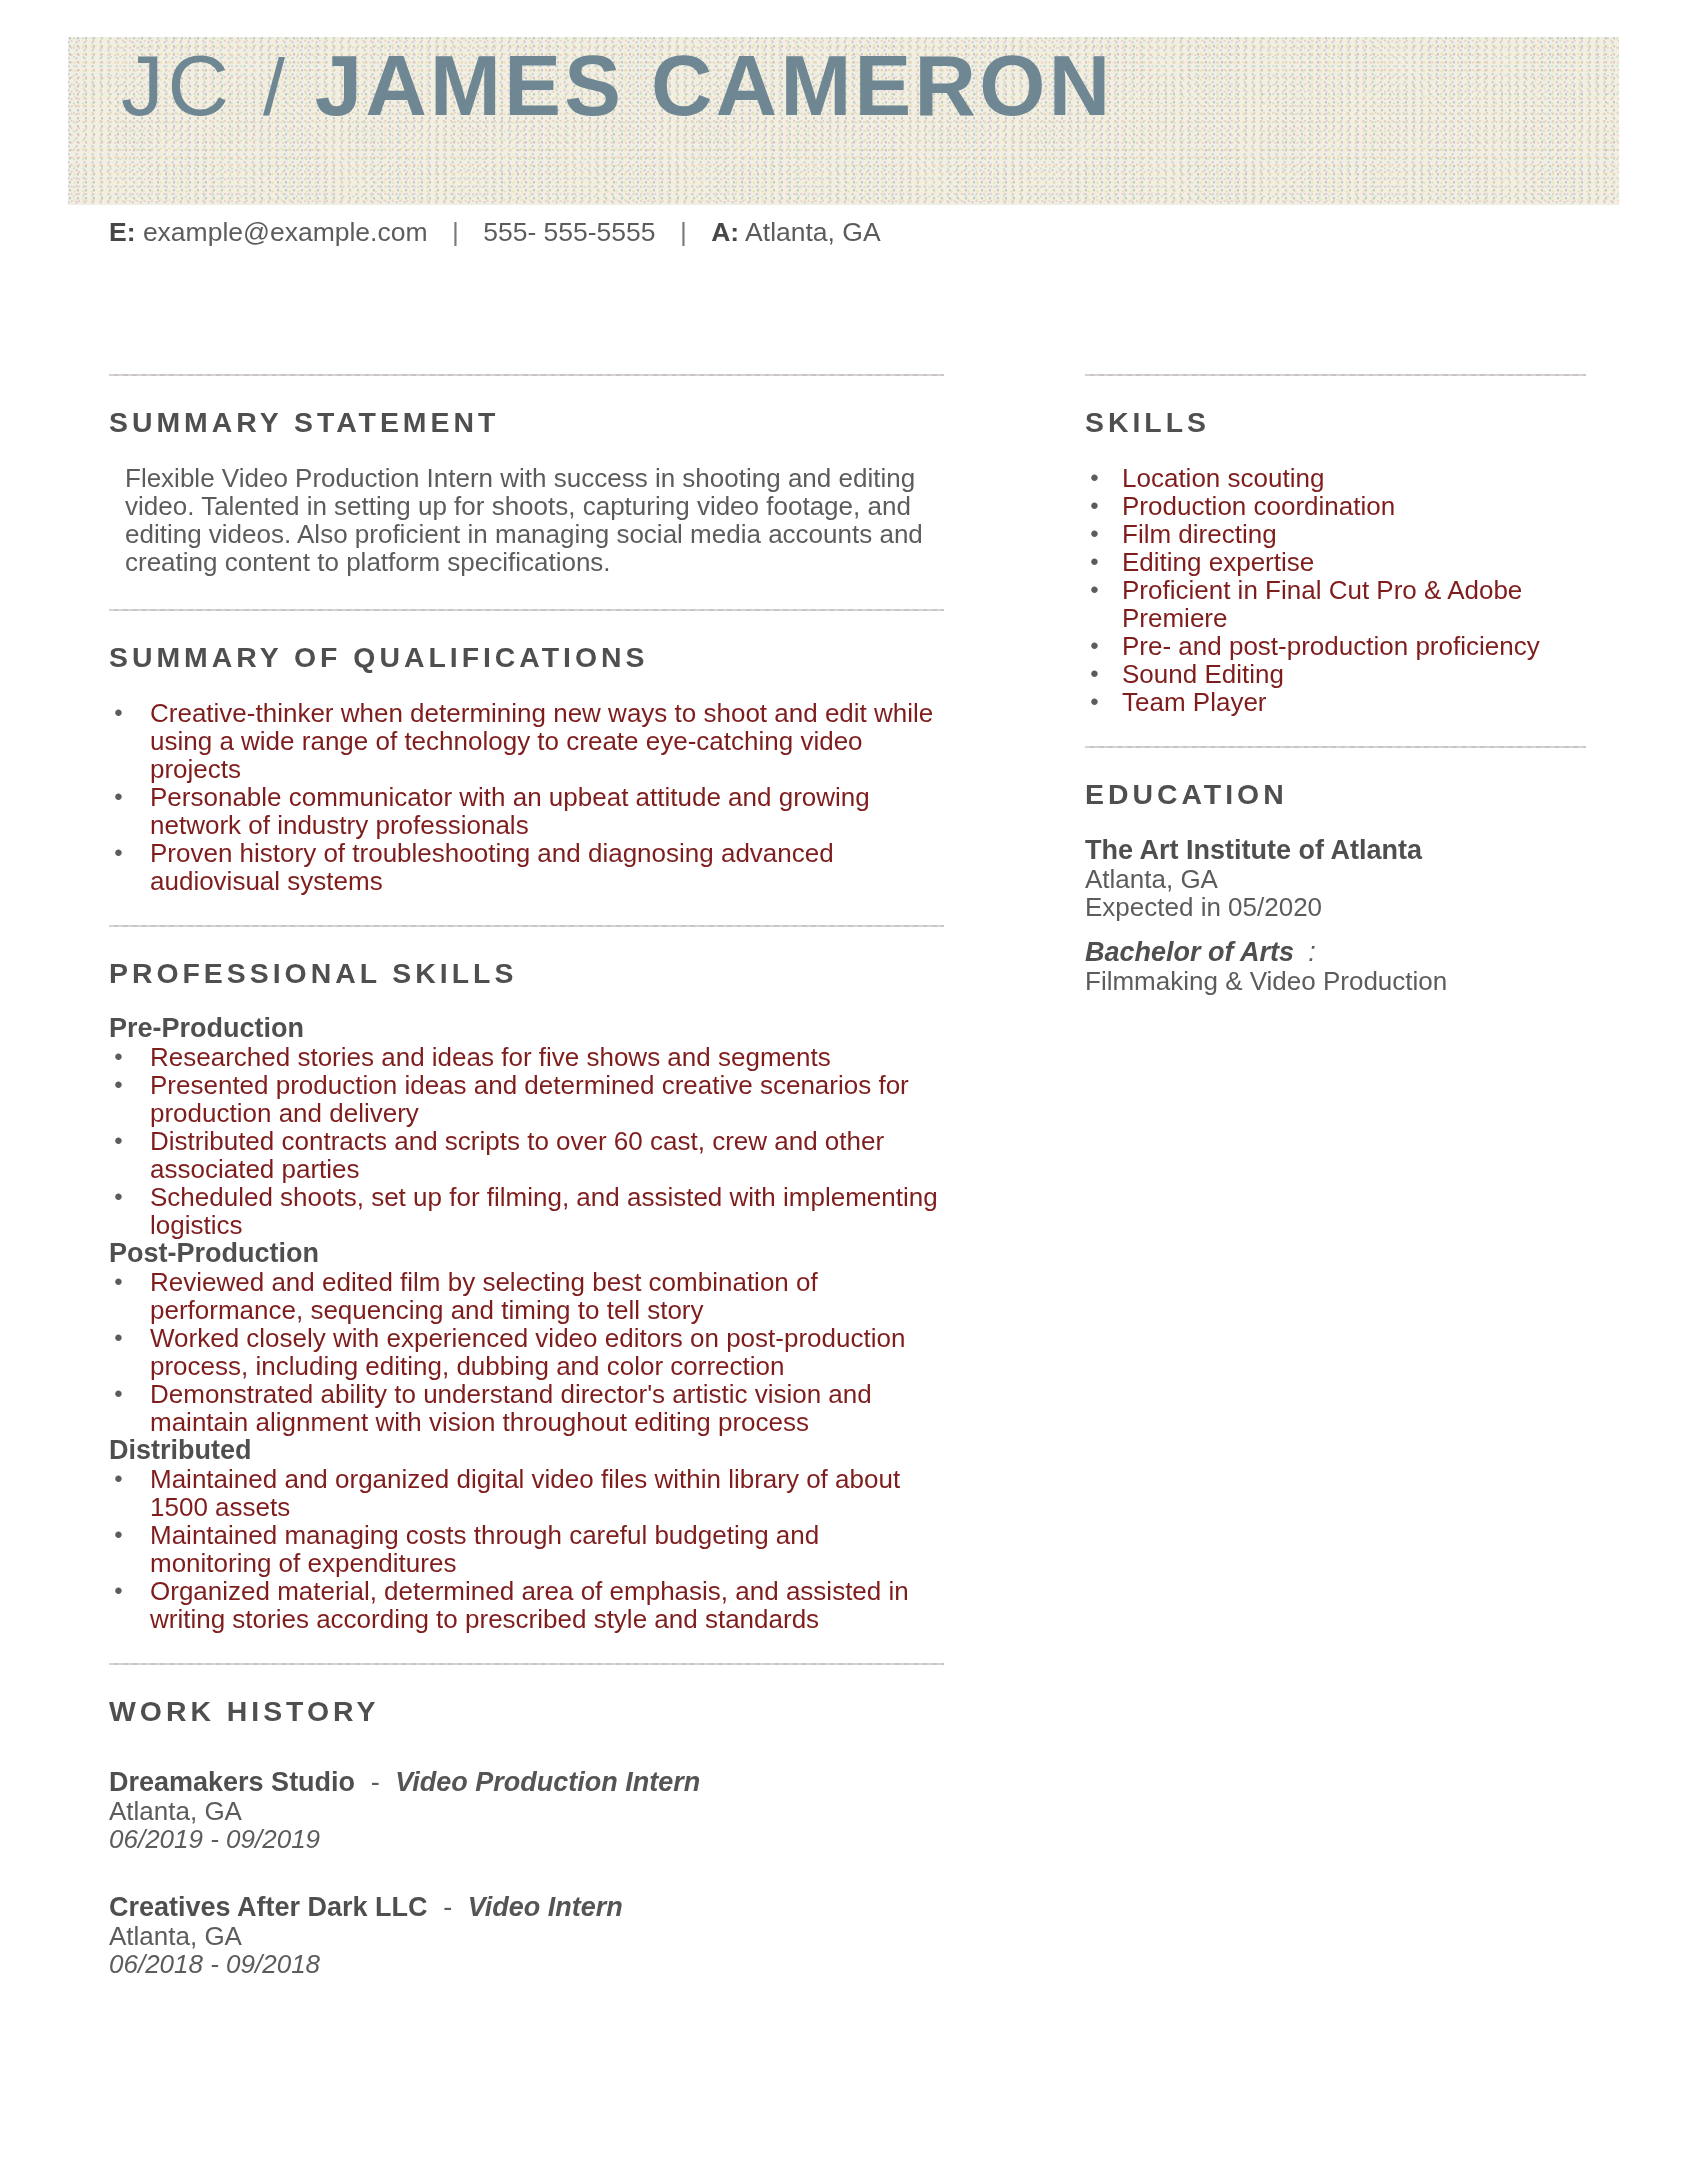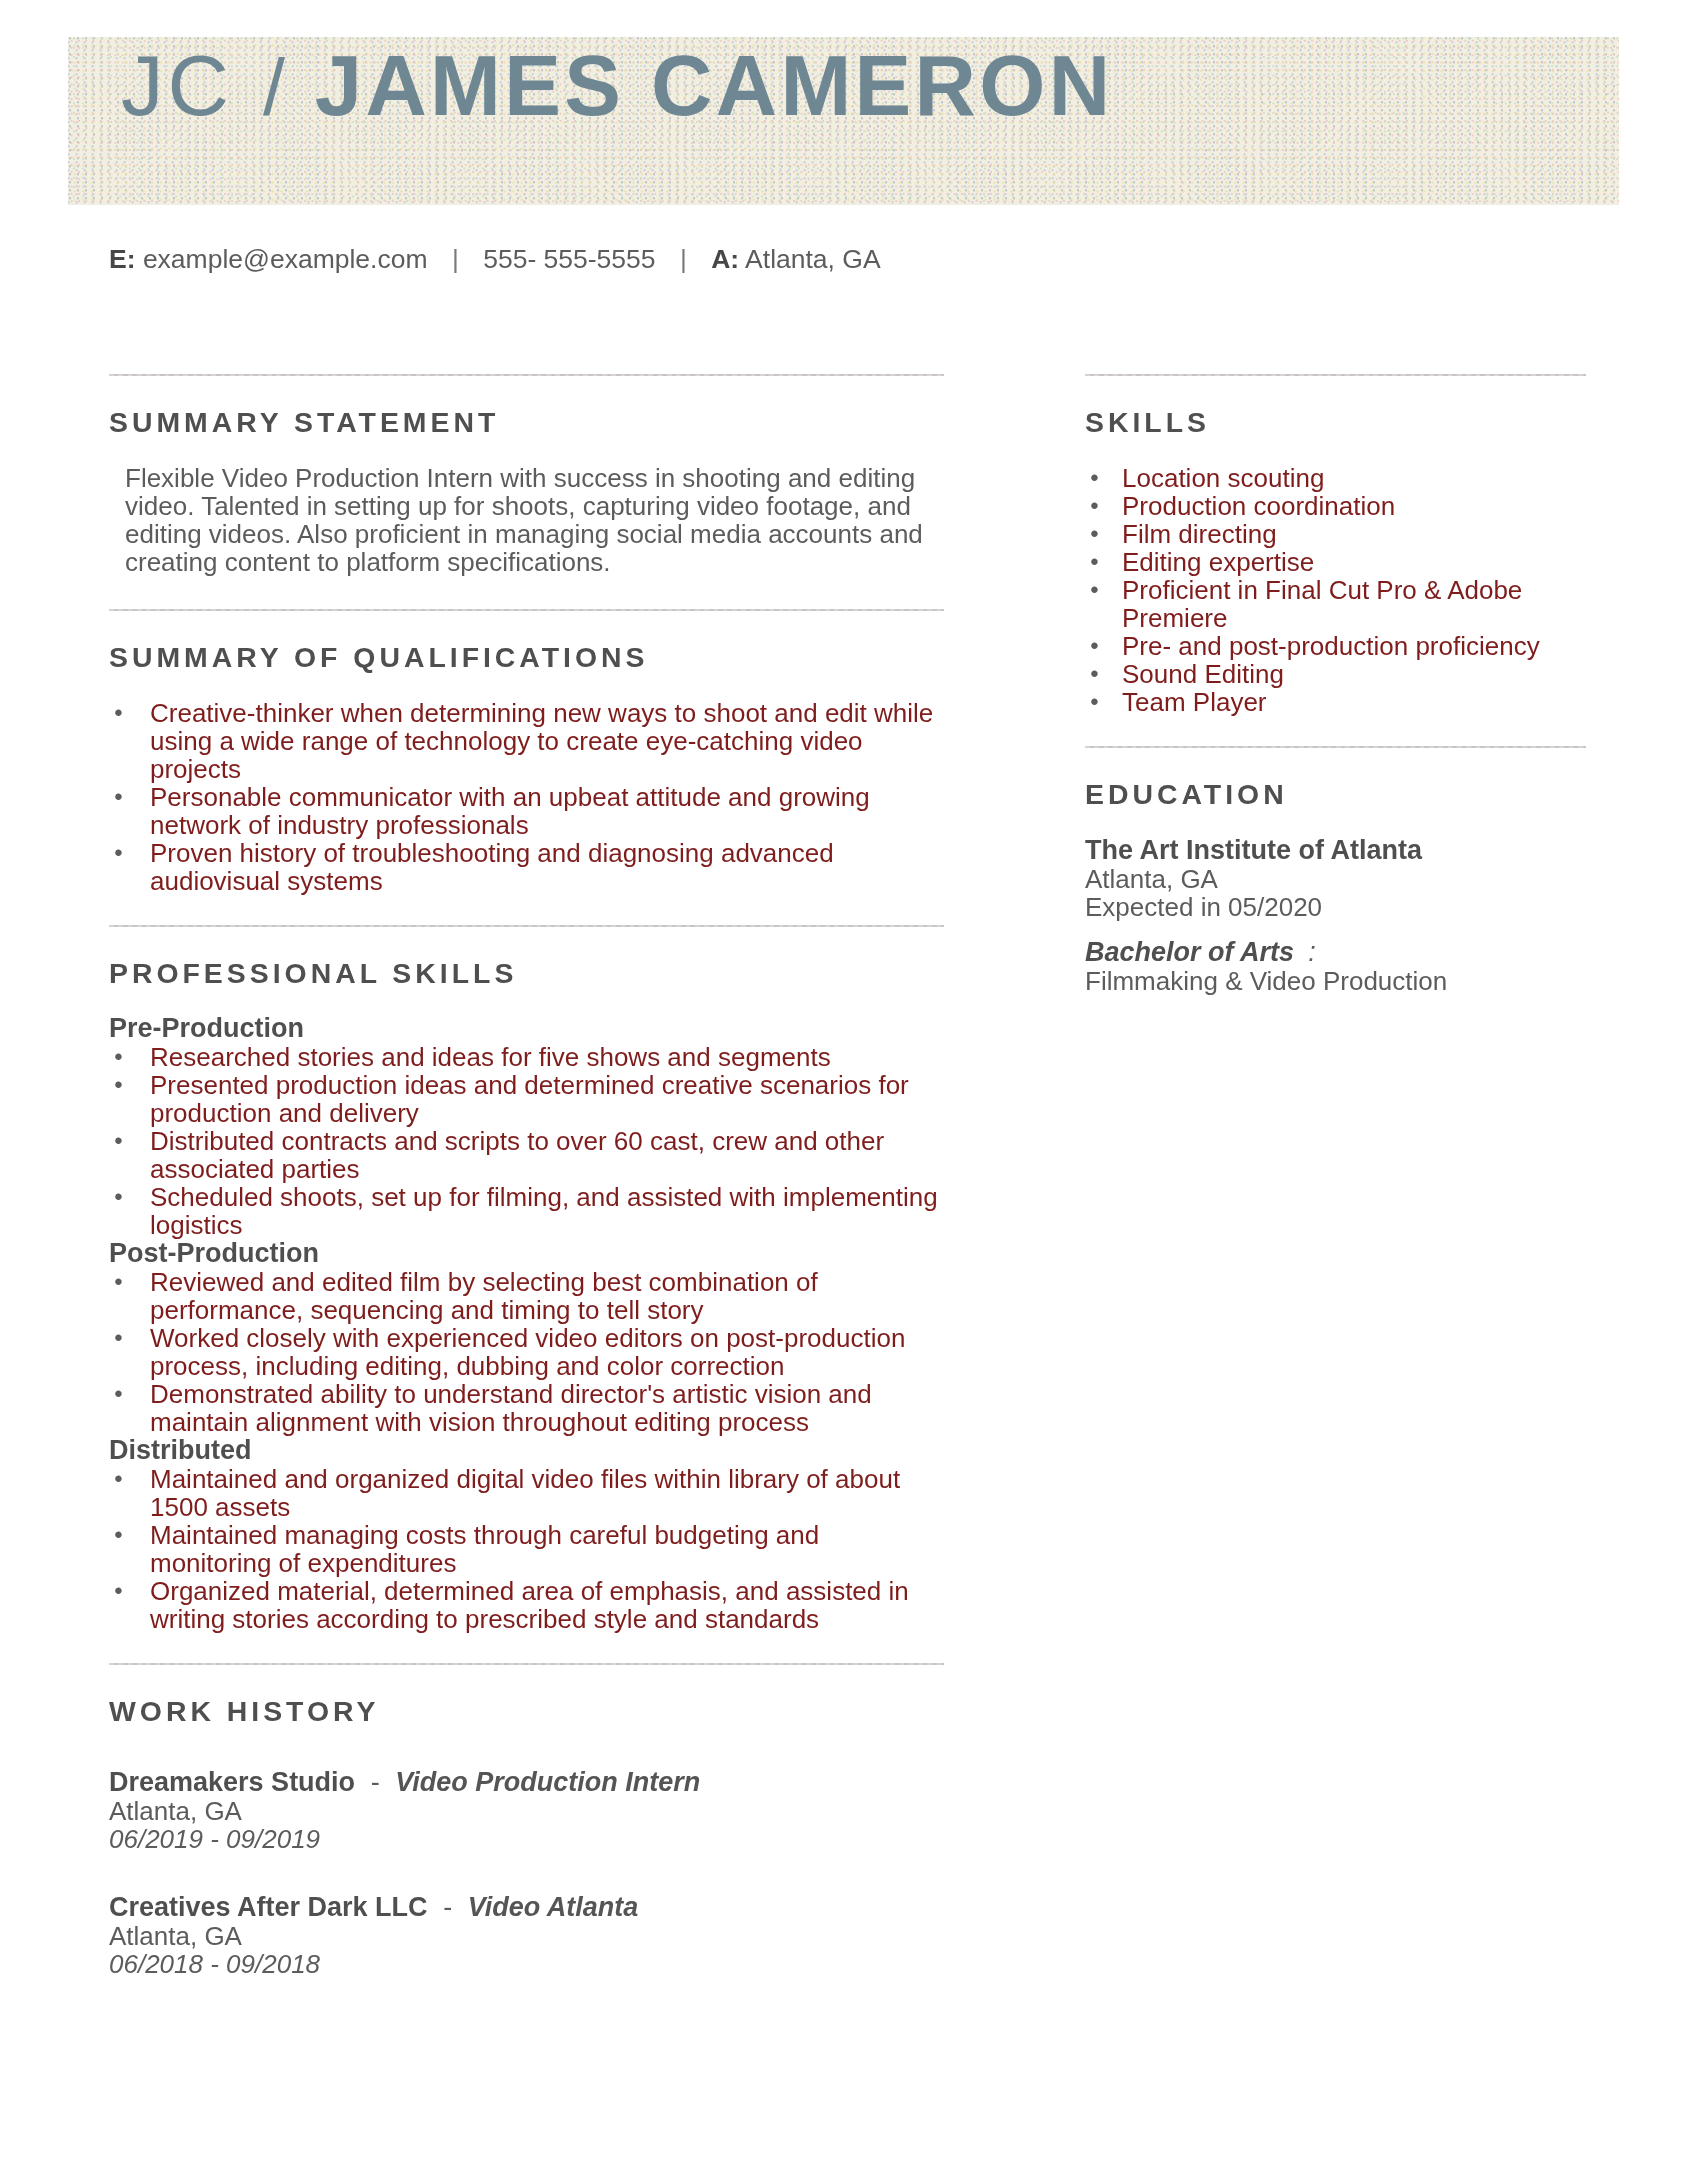--- a/index.html
+++ b/index.html
@@ -57,21 +57,21 @@
   .full-name {
     font-size: 85px;
     font-weight: 700;
     letter-spacing: 3.3px;
   }
 
   
   .contact {
     position: absolute;
     left: 109px;
-    top: 244px;
+    top: 217px;
     font-size: 26.5px;
     line-height: 1.2;
     color: #5c5c5c;
     white-space: nowrap;
   }
   .contact .lbl {
     font-weight: 700;
     color: #474747;
   }
   .contact .pipe {
@@ -281,21 +281,21 @@
         <span class="role">Video Production Intern</span>
       </div>
       <div class="job-loc">Atlanta, GA</div>
       <div class="job-dates">06/2019 - 09/2019</div>
     </article>
 
     <article class="job">
       <div class="job-title-line">
         <span class="company">Creatives After Dark LLC</span>
         <span class="jobsep">-</span>
-        <span class="role">Video Atlanta</span>
+        <span class="role">Video Intern</span>
       </div>
       <div class="job-loc">Atlanta, GA</div>
       <div class="job-dates">06/2018 - 09/2018</div>
     </article>
 
   </main>
 
   <aside class="col col-right">
 
     <div class="divider"></div>

